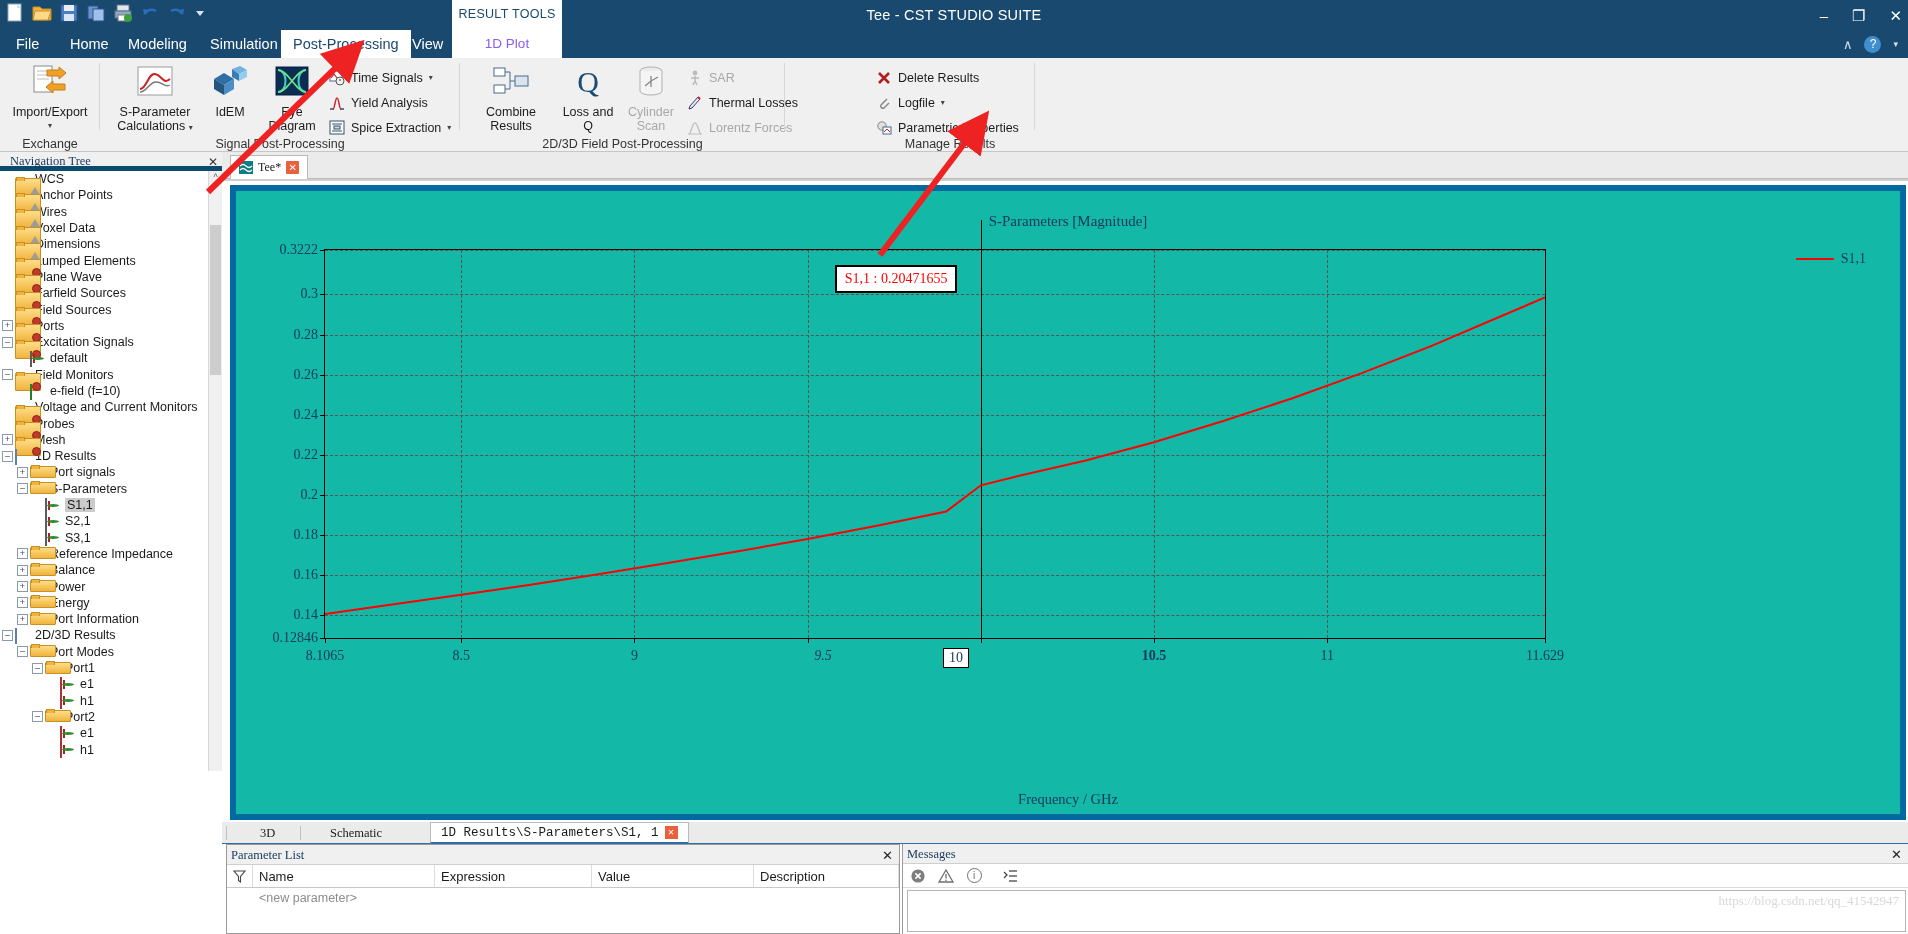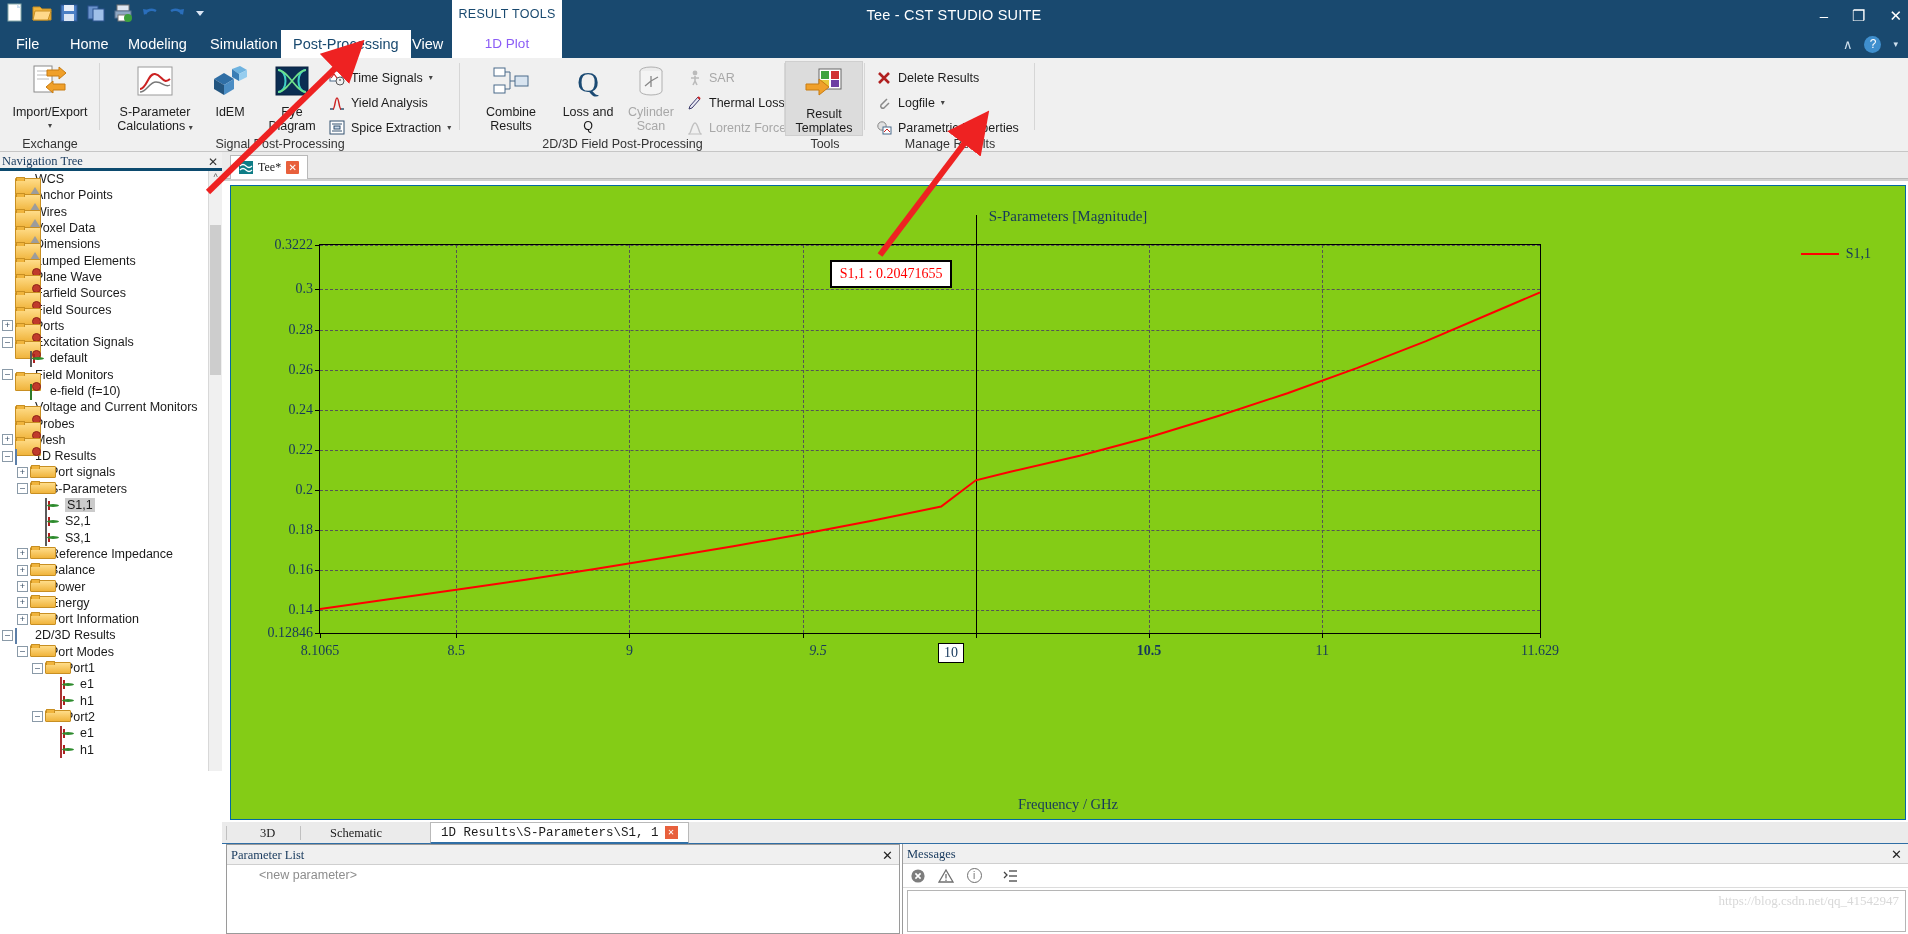--- a/index.html
+++ b/index.html
@@ -75,22 +75,22 @@
     position: absolute; height: 23px; display: flex; align-items: center; gap: 6px;
     font-size: 12.5px; color: #1c1c1c; cursor: default; white-space: nowrap;
   }
   .smbtn.dis { color: #a8a8a8; }
   .smbtn .sico { width: 17px; height: 17px; display:inline-flex; align-items:center; justify-content:center;}
   .caret { font-size: 8px; color: #444; }
 
   
   .navhdr {
     position: absolute; left: 0; top: 152px; width: 222px; height: 19px;
-    background: #f0f0f0; border-bottom: 3px solid #0c4a6e;
-    font-size: 12.5px; color: #16385c; padding-left: 2px; line-height: 19px;
+    background: #f0f0f0; border-bottom: 5px solid #0c4a6e;
+    font-size: 12.5px; color: #16385c; padding-left: 10px; line-height: 19px;
     font-family: "Liberation Serif", serif;
   }
   .navhdr .x { position: absolute; right: 4px; top: 1px; font-size: 12px; color: #333; cursor: pointer;}
   .navtree {
     position: absolute; left: 0; top: 171px; width: 208px; height: 600px;
     background: #ffffff; overflow: hidden; font-size: 12.5px; color: #1a1a1a;
   }
   .tr { height: 16.3px; display: flex; align-items: center; white-space: nowrap; cursor: default; }
   .tr .exp {
     width: 11px; height: 11px; border: 1px solid #8a9aa8; background: #fff; color: #3a5068;
@@ -125,21 +125,21 @@
   }
   .doctab .tico { width: 14px; height: 13px; background: #0e7c86; position: relative; }
   .doctab .tclose {
     width: 13px; height: 13px; background: #e8603c; color: #fff; font-size: 10px;
     display: inline-flex; align-items: center; justify-content: center; border-radius: 1px;
   }
   .plotwrap {
     position: absolute; left: 222px; top: 179px; width: 1686px; height: 643px;
     background: #ffffff; border-top: 2px solid #cfcfcf;
   }
-  .plotinner { position: absolute; left: 8px; top: 4px; right: 2px; bottom: 2px; background: #84cc16; border: 1px solid #0369a1; }
+  .plotinner { position: absolute; left: 8px; top: 4px; right: 2px; bottom: 2px; background: #14b8a6; border: 6px solid #0369a1; }
   .chart-title {
     position: absolute; left: 0; right: 0; top: 22px; text-align: center;
     font-size: 15px; color: #16385c; font-family: "Liberation Serif", serif;
   }
   .xlabel {
     position: absolute; left: 0; right: 0; bottom: 6px; text-align: center;
     font-size: 14.5px; color: #16385c; font-family: "Liberation Serif", serif;
   }
   .legend { position: absolute; right: 34px; top: 60px; display:flex; align-items:center; gap:7px; }
   .legend .ln { width: 38px; height: 0; border-top: 2px solid #ff0000; }
@@ -449,38 +449,20 @@
               <line x1="1" y1="14" x2="15" y2="14" stroke="#c0c0c0"></line>
             </svg>
         </span>
         <span>Lorentz Forces</span>
       </div>
 
       <div class="gl">2D/3D Field Post-Processing</div>
       <div class="sep"></div>
     </div>
 
-    <div class="rgroup" style="left:785px; width:80px">
-      <div class="bigbtn pressed" style="left:0px; width:78px; top:3px; padding-top:2px">
-        <div class="ico">
-          <svg width="38" height="32" viewBox="0 0 38 32">
-              <rect x="14" y="1" width="22" height="20" fill="#fff" stroke="#666"></rect>
-              <rect x="16" y="3" width="8" height="8" fill="#3fa33f"></rect>
-              <rect x="26" y="3" width="8" height="8" fill="#d03030"></rect>
-              <rect x="16" y="12" width="8" height="7" fill="#e8c93a"></rect>
-              <rect x="26" y="12" width="8" height="7" fill="#6d3fa3"></rect>
-              <polygon points="1,16 14,16 14,11 24,19 14,27 14,22 1,22" fill="#f0a02a" stroke="#c87c12"></polygon>
-            </svg>
-        </div>
-        <div>Result</div>
-        <div>Templates</div>
-      </div>
-      <div class="gl">Tools</div>
-      <div class="sep"></div>
-    </div>
 
     <div class="rgroup" style="left:865px; width:170px">
       <div class="smbtn" style="left:10px; top:8px">
         <span class="sico">
           <svg width="16" height="16" viewBox="0 0 16 16">
               <path d="M3 3 L13 13 M13 3 L3 13" stroke="#b01f1f" stroke-width="2.6"></path>
             </svg>
         </span>
         <span>Delete Results</span>
       </div>
@@ -814,20 +796,31 @@
       <span>1D Results\S-Parameters\S1, 1</span>
       <span class="bclose">✕</span>
     </div>
   </div>
 
   <div class="panel plist">
     <div class="panel-hdr">
       <span>Parameter List</span>
       <span class="px">✕</span>
     </div>
+    <div class="ptablehdr">
+      <div class="filtico">
+        <svg width="13" height="13" viewBox="0 0 13 13">
+            <polygon points="1,1 12,1 7.5,6.5 7.5,12 5.5,10.5 5.5,6.5" fill="none" stroke="#444" stroke-width="1.1"></polygon>
+          </svg>
+      </div>
+      <div class="pth" style="width:182px">Name</div>
+      <div class="pth" style="width:157px">Expression</div>
+      <div class="pth" style="width:162px">Value</div>
+      <div class="pth" style="flex:1">Description</div>
+    </div>
     <div class="prow">
       <span>&lt;new parameter&gt;</span>
     </div>
   </div>
 
   <div class="panel msgs">
     <div class="panel-hdr">
       <span>Messages</span>
       <span class="px">✕</span>
     </div>

